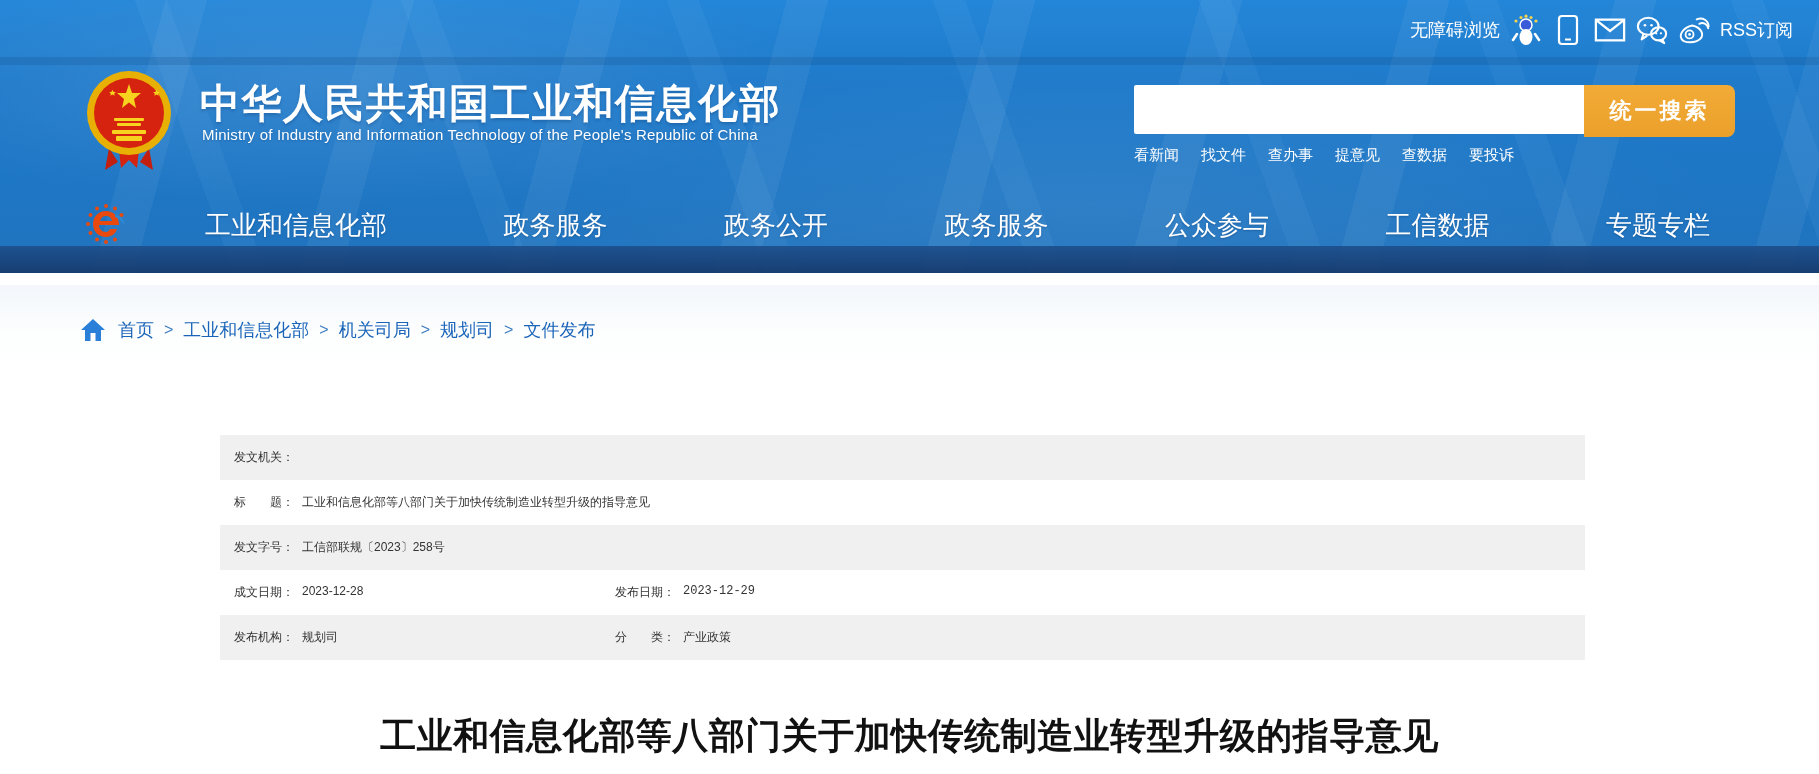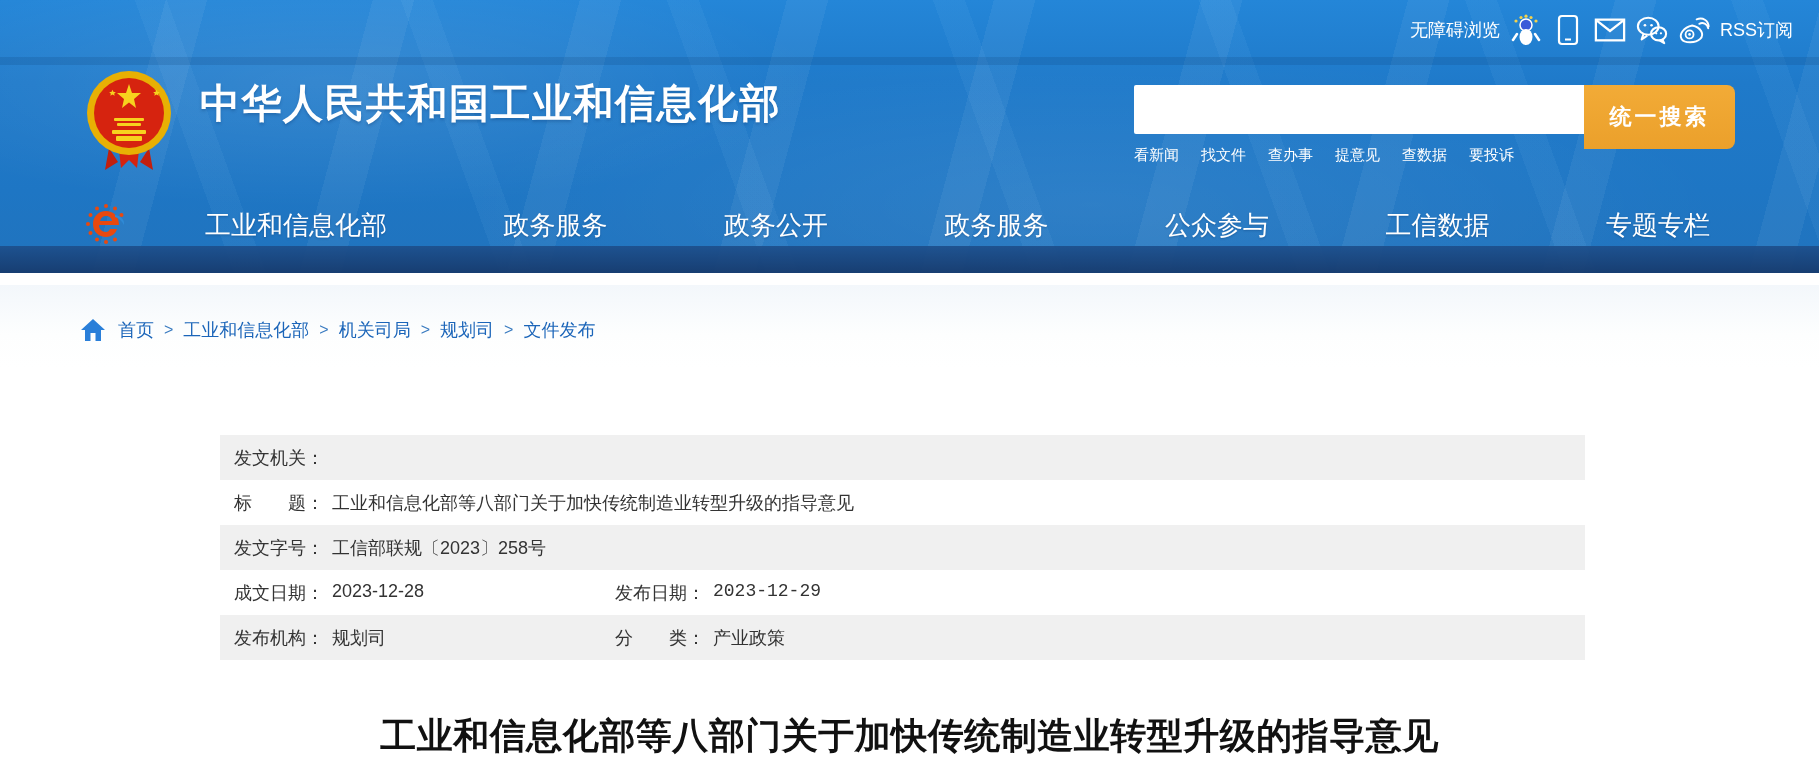--- a/index.html
+++ b/index.html
@@ -46,21 +46,21 @@
     text-shadow:0 1px 2px rgba(0,40,90,0.25);
   }
 
   
   .search-box { position:absolute; left:1134px; top:85px; width:601px; height:49px; display:flex; }
   .search-input {
     width:450px; height:49px; border:none; outline:none; background:#ffffff;
     font-size:18px; padding:0 14px; border-radius:2px 0 0 2px;
   }
   .search-btn {
-    width:151px; height:64px; border:none; cursor:pointer;
+    width:151px; height:52px; border:none; cursor:pointer;
     background:linear-gradient(180deg,#f2ab37,#eba02b);
     color:#ffffff; font-size:22px; font-weight:bold; letter-spacing:3px;
     border-radius:0 8px 8px 0; font-family:inherit;
   }
   .quick-links {
     position:absolute; left:1134px; top:146px; display:flex; gap:22px;
     color:#ffffff; font-size:15px;
   }
   .quick-links span { cursor:pointer; white-space:nowrap; }
 
@@ -90,21 +90,21 @@
     font-size:18px; color:#1b65b9;
   }
   .breadcrumb .crumb { cursor:pointer; white-space:nowrap; }
   .breadcrumb .sep { color:#3a7bc0; font-size:16px; }
   .home-icon { width:26px; height:24px; margin-right:2px; }
 
   
   .meta-table { position:absolute; left:220px; top:435px; width:1365px; }
   .meta-row {
     width:100%; height:45px; display:flex; align-items:center;
-    padding-left:14px; font-size:18px; color:#333333;
+    padding-left:14px; font-size:12px; color:#333333;
   }
   .meta-row.gray { background:#f0f0f0; }
   .meta-row .col1 { display:inline-flex; min-width:381px; }
   .meta-row .col2 { display:inline-flex;font-family:Liberation Mono, monospace; }
   .meta-label { color:#333333; margin-right:8px; white-space:pre; }
   .meta-value { color:#333333; white-space:pre-wrap; }
 
   
   .doc-title {
     position:absolute; left:0; top:712px; width:1819px;
@@ -196,20 +196,21 @@
         <g fill="#f7d21e">
           <rect x="29" y="48" width="30" height="3" rx="1"></rect>
           <rect x="32" y="53" width="24" height="3" rx="1"></rect>
           <rect x="27" y="60" width="34" height="4" rx="1"></rect>
           <rect x="31" y="66" width="26" height="5" rx="1"></rect>
         </g>
       </svg>
     </div>
 
     <div class="brand-cn">中华人民共和国工业和信息化部</div>
+    <div class="brand-en">Ministry of Industry and Information Technology of the People's Republic of China</div>
 
     <div class="search-box">
       <input class="search-input" type="text" value="" style="">
       <button class="search-btn">统一搜索</button>
     </div>
     <div class="quick-links">
       <span>看新闻</span>
       <span>找文件</span>
       <span>查办事</span>
       <span>提意见</span>

